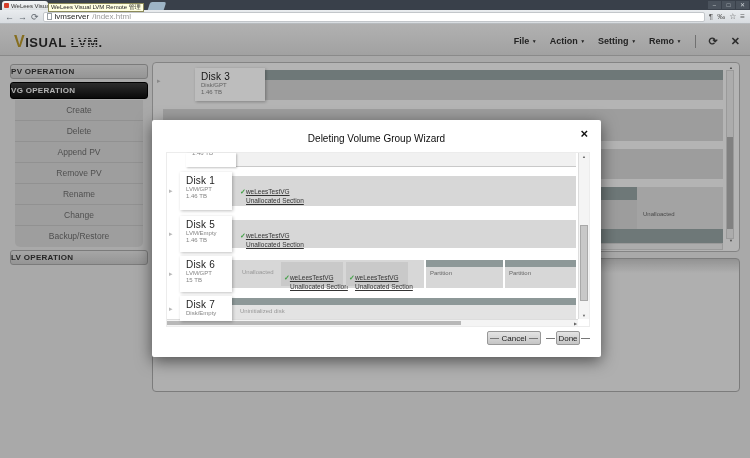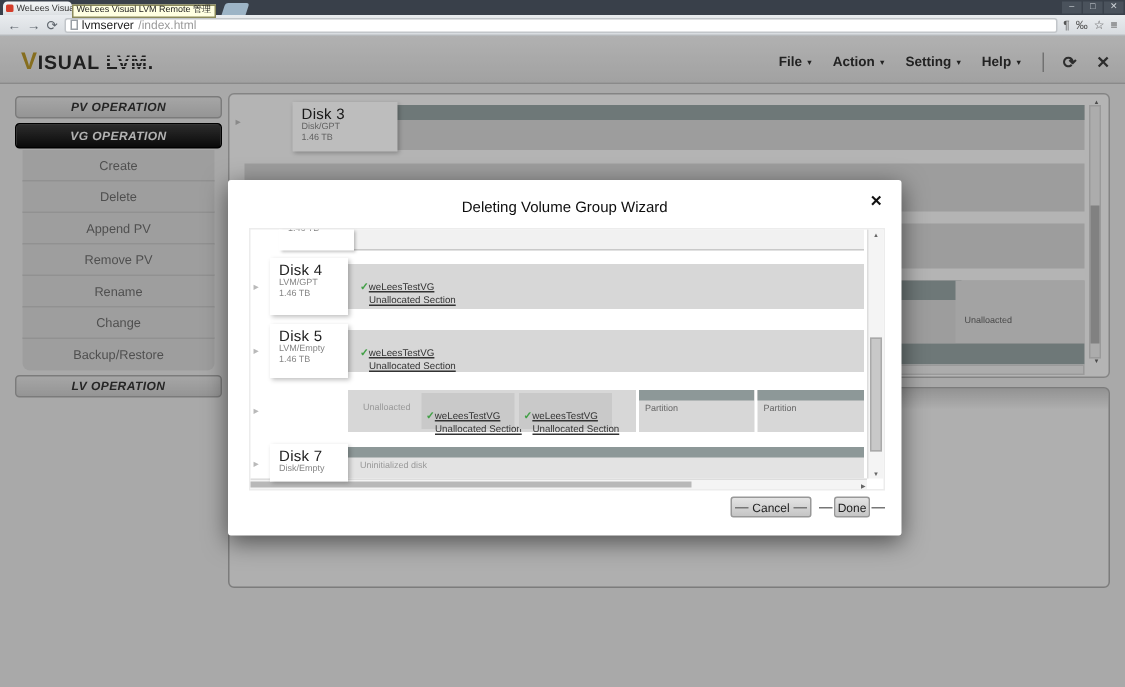--- a/index.html
+++ b/index.html
@@ -39,21 +39,21 @@
               -webkit-background-clip:text; background-clip:text; color:transparent; }
   .menus { position:absolute; right:10px; top:0; height:34px; display:flex; align-items:center; gap:13px; }
   .menu { font-size:9px; font-weight:bold; color:#2f2f2f; }
   .caret { font-size:5px; vertical-align:1px; color:#2f2f2f; }
   .hdr-sep { width:1px; height:13px; background:#999; }
   .hdr-icon { font-size:11px; color:#3d3d3d; font-weight:bold; }
 
   
   .side-btn { position:absolute; left:10px; width:138px; height:15px;
               background:linear-gradient(#e0e0e0,#c9c9c9); border:1px solid #a6a6a6; border-radius:3px;
-              font-size:8px; font-weight:bold; color:#333; text-align:center; line-height:14px; letter-spacing:.3px;font-style:italic; }
+              font-size:8px; font-weight:bold; color:#333; line-height:14px; letter-spacing:.3px; }
   .side-btn.dark { background:linear-gradient(#3c3c3c,#0e0e0e); color:#f0f0f0; border-color:#000; height:17px; line-height:16px; }
   .submenu { position:absolute; left:15px; width:128px; background:#d6d6d6; border-radius:0 0 5px 5px; }
   .submenu-item { height:21px; line-height:21px; text-align:center; font-size:8.5px; color:#6b6b6b; border-bottom:1px solid #c4c4c4; }
   .submenu-item:last-child { border-bottom:none; }
 
   
   .panel-top { position:absolute; left:152px; top:62px; width:588px; height:190px;
                background:#f3f3f3; border:1px solid #b3b3b3; border-radius:4px; }
   .panel-bottom { position:absolute; left:152px; top:258px; width:588px; height:134px;
                   background:linear-gradient(#c6c6c6,#ececec 14px); border:1px solid #a8a8a8; border-radius:4px; }
@@ -145,21 +145,21 @@
 
 <div class="appheader">
   <div class="logo">
     <span class="logo-v">V</span><span>ISUAL</span>
     <span class="logo-lvm">LVM</span><span>.</span>
   </div>
   <div class="menus">
     <span class="menu"><span>File</span> <span class="caret">▼</span></span>
     <span class="menu"><span>Action</span> <span class="caret">▼</span></span>
     <span class="menu"><span>Setting</span> <span class="caret">▼</span></span>
-    <span class="menu"><span>Help</span> <span class="caret">▼</span></span>
+    <span class="menu"><span>Remo</span> <span class="caret">▼</span></span>
     <span class="hdr-sep"></span>
     <span class="hdr-icon">⟳</span>
     <span class="hdr-icon">✕</span>
   </div>
 </div>
 
 <div class="side-btn" style="top:64px;">PV OPERATION</div>
 <div class="side-btn dark" style="top:82px;">VG OPERATION</div>
 <div class="submenu" style="top:100px;">
   <div class="submenu-item">Create</div>
@@ -213,21 +213,21 @@
   <div class="wscroll">
 
     <div class="partial-label">
         <span>1.46 TB</span>
       </div>
     <div class="partial-bar"></div>
 
     <div class="wrow" style="top:19px; height:38px;">
       <span class="row-arrow" style="left:2px; top:15px;">▸</span>
       <div class="wlabel">
-        <div class="disk-title">Disk 4</div>
+        <div class="disk-title">Disk 1</div>
         <div class="disk-sub">LVM/GPT</div>
         <div class="disk-sub">1.46 TB</div>
       </div>
       <div class="wbar">
         <span class="linkline1" style="left:8px;"><span class="check">✓</span><a class="wlink">weLeesTestVG</a></span>
         <span class="linkline2" style="left:14px;"><a class="wlink">Unallocated Section</a></span>
       </div>
     </div>
 
     <div class="wrow" style="top:63px; height:36px;">
@@ -238,20 +238,25 @@
         <div class="disk-sub">1.46 TB</div>
       </div>
       <div class="wbar">
         <span class="linkline1" style="left:8px;"><span class="check">✓</span><a class="wlink">weLeesTestVG</a></span>
         <span class="linkline2" style="left:14px;"><a class="wlink">Unallocated Section</a></span>
       </div>
     </div>
 
     <div class="wrow" style="top:103px; height:36px;">
       <span class="row-arrow" style="left:2px; top:14px;">▸</span>
+      <div class="wlabel">
+        <div class="disk-title">Disk 6</div>
+        <div class="disk-sub">LVM/GPT</div>
+        <div class="disk-sub">15 TB</div>
+      </div>
       <div class="wbar">
         <span class="unalloc-text">Unalloacted</span>
         <div class="vgseg" style="left:49px; width:62px;">
           <span class="linkline1" style="left:3px;"><span class="check">✓</span><a class="wlink">weLeesTestVG</a></span>
           <span class="linkline2" style="left:9px;"><a class="wlink">Unallocated Section</a></span>
         </div>
         <div class="vgseg" style="left:114px; width:62px;">
           <span class="linkline1" style="left:3px;"><span class="check">✓</span><a class="wlink">weLeesTestVG</a></span>
           <span class="linkline2" style="left:9px;"><a class="wlink">Unallocated Section</a></span>
         </div>

